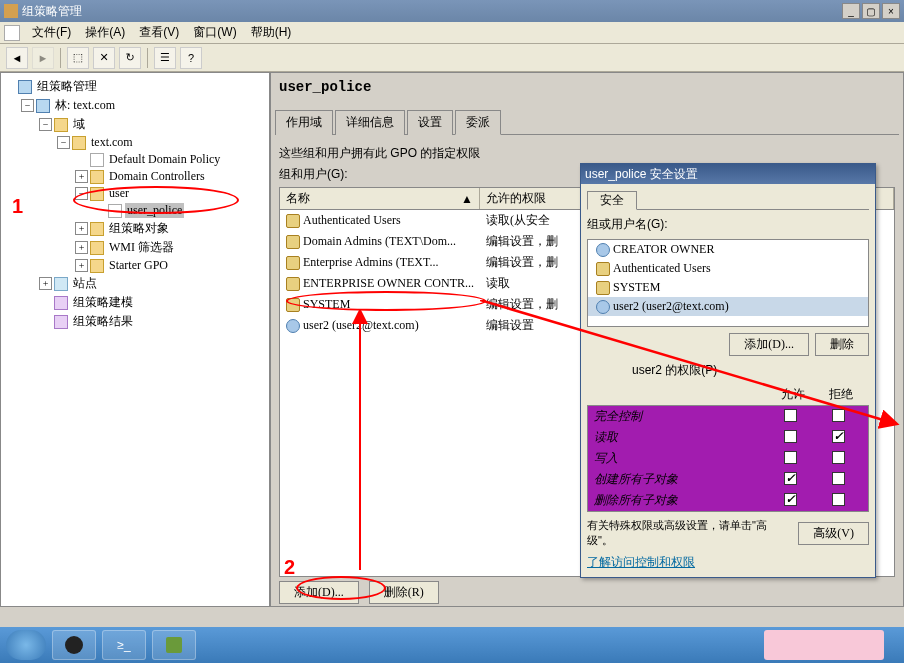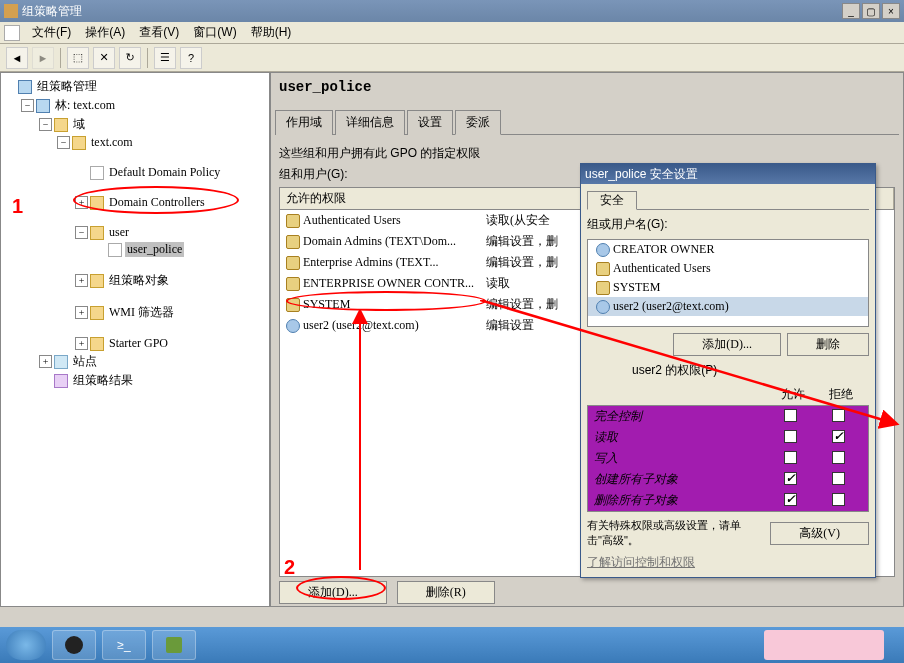--- a/index.html
+++ b/index.html
@@ -30,21 +30,21 @@
 .tree-node .node-icon.root { background: #b8d8f0; border: 1px solid #5080b0; }
 .tree-node .node-icon.policy { background: #fff; border: 1px solid #aaa; }
 .tree-node .node-icon.ou { background: #f5d78b; border: 1px solid #c8a030; }
 .tree-node .node-icon.site { background: #d0e8f5; border: 1px solid #7aa8c8; }
 .tree-node .node-icon.result { background: #e8d0f5; border: 1px solid #a878c8; }
 .tree-node.sel .label { background: #c0c0c0; }
 .tree-node .label { padding: 0 2px; }
 .ind1 { padding-left: 18px; }
 .ind2 { padding-left: 36px; }
 .ind3 { padding-left: 54px; }
-.ind4 { padding-left: 72px; margin-top: 13px; }
+.ind4 { padding-left: 72px; }
 .ind5 { padding-left: 90px; }
 
 .content-panel { flex: 1; background: #d4d0c8; border: 1px solid #888; padding: 4px; position: relative; }
 .content-title { font-family: "Courier New", monospace; font-weight: bold; font-size: 14px; padding: 2px 4px; }
 .tabs { display: flex; margin-top: 12px; border-bottom: 1px solid #888; }
 .tab { padding: 3px 10px; background: #d4d0c8; border: 1px solid #888; border-bottom: none; margin-right: 2px; position: relative; top: 1px; font-size: 12px; }
 .tab.active { background: #d4d0c8; border-bottom: 1px solid #d4d0c8; }
 
 .tab-body { padding: 6px 4px; }
 .grp-label { margin: 4px 0; }
@@ -56,21 +56,21 @@
 .lv-col.perm { flex: 1; }
 .lv-row { display: flex; padding: 1px 0; font-family: SimSun; }
 .lv-row .cell { padding: 1px 6px; }
 .lv-row .cell.name { flex: 0 0 200px; display: flex; align-items: center; overflow: hidden; }
 .lv-row .cell.perm { flex: 1; overflow: hidden; }
 .lv-row .u-icon { width: 14px; height: 14px; margin-right: 3px; display: inline-block; }
 .u-icon.group { background: #e8d080; border: 1px solid #a88020; border-radius: 2px; }
 .u-icon.user { background: #a8c8e8; border: 1px solid #5080b0; border-radius: 7px; }
 
 .btn-row { display: flex; gap: 10px; margin-top: 4px; }
-.winbtn { padding: 2px 28px; background: #ece9d8; border: 1px solid #888; font-size: 12px; font-family: SimSun; }
+.winbtn { padding: 2px 14px; background: #ece9d8; border: 1px solid #888; font-size: 12px; font-family: SimSun; }
 
 .security-dialog { position: absolute; left: 580px; top: 163px; width: 296px; background: #ece9d8; border: 1px solid #3a5a8a; box-shadow: 2px 2px 4px rgba(0,0,0,0.3); z-index: 50; }
 .security-dialog .titlebar { background: linear-gradient(#3a5a8a, #5878a8); height: 20px; }
 .sd-body { padding: 6px; }
 .sd-tabs { display: flex; border-bottom: 1px solid #888; }
 .sd-tab { padding: 0 12px; background: #ece9d8; border: 1px solid #888; border-bottom: none; position: relative; top: 1px; }
 .sd-tab.active { border-bottom: 1px solid #ece9d8; }
 .perm-list { border: 1px solid #888; background: #fff; margin-top: 4px; height: 88px; overflow: hidden; }
 .perm-list .lv-row { padding: 1px 2px; }
 .perm-list .lv-row.sel { background: #c8d8e8; }
@@ -79,21 +79,21 @@
 .perm-header { display: flex; padding: 0 4px; margin-top: 6px; }
 .perm-header .ph-left { flex: 1; margin-left: 41px; }
 .perm-header .ph-col { width: 48px; text-align: center; margin-top: 24px; }
 .perm-row { display: flex; padding: 2px 6px; align-items: center; }
 .perm-row .pr-label { flex: 1; }
 .perm-row .pr-check { width: 48px; text-align: center; }
 .chk { width: 13px; height: 13px; border: 1px solid #333; display: inline-block; position: relative; background: #fff; }
 .chk.checked::after { content: "✓"; position: absolute; top: -2px; left: 1px; font-size: 12px; font-weight: bold; }
 .adv-row { display: flex; align-items: center; margin-top: 6px; gap: 6px; }
 .adv-row .adv-text { flex: 1; font-size: 11px; }
-.sd-link { color: #737373; text-decoration: underline; margin-top: 6px; display: inline-block; }
+.sd-link { color: #0369a1; text-decoration: underline; margin-top: 6px; display: inline-block; }
 
 .annotation { position: absolute; color: #ff0000; font-weight: bold; font-family: Arial; z-index: 100; pointer-events: none; }
 .anno-circle { position: absolute; border: 2px solid #ff0000; border-radius: 50%/50%; z-index: 100; pointer-events: none; }
 .anno-arrow { position: absolute; z-index: 100; pointer-events: none; }
 
 .taskbar { position: absolute; bottom: 0; left: 0; right: 0; height: 36px; background: linear-gradient(#5a9ad8, #3a7ab8); display: flex; align-items: center; padding: 0 6px; gap: 6px; }
 .taskbar .start { width: 40px; height: 30px; background: radial-gradient(circle, #7ab8e8, #3a7ab8); border-radius: 15px; }
 .taskbar .tb-item { width: 44px; height: 30px; background: rgba(255,255,255,0.15); border: 1px solid rgba(255,255,255,0.3); border-radius: 3px; display: flex; align-items: center; justify-content: center; }
 .taskbar .tb-pink { position: absolute; right: 20px; width: 120px; height: 30px; background: #f8c8d8; border-radius: 3px; }
 </style>
@@ -189,37 +189,46 @@
         <span class="label">Starter GPO</span>
       </div>
     <div class="tree-node ind2">
         <span class="exp">+</span>
         <span class="node-icon site"></span>
         <span class="label">站点</span>
       </div>
     <div class="tree-node ind2">
         <span class="exp empty"></span>
         <span class="node-icon result"></span>
+        <span class="label">组策略建模</span>
+      </div>
+    <div class="tree-node ind2">
+        <span class="exp empty"></span>
+        <span class="node-icon result"></span>
         <span class="label">组策略结果</span>
       </div>
   </div>
 
   <div class="content-panel">
     <div class="content-title">user_police</div>
     <div class="tabs">
       <div class="tab">作用域</div>
       <div class="tab">详细信息</div>
       <div class="tab">设置</div>
       <div class="tab active">委派</div>
     </div>
     <div class="tab-body">
       <div class="grp-label">这些组和用户拥有此 GPO 的指定权限</div>
       <div class="grp-label">组和用户(G):</div>
       <div class="listview">
         <div class="lv-header">
+          <div class="lv-col name">
+              <span>名称</span>
+              <span>▲</span>
+            </div>
           <div class="lv-col perm">允许的权限</div>
         </div>
         <div id="deleg-rows">
             <div class="lv-row">
               <div class="cell name">
                 <span class="u-icon group"></span>
                 <span>Authenticated Users</span>
               </div>
               <div class="cell perm">读取(从安全</div>
             </div>

